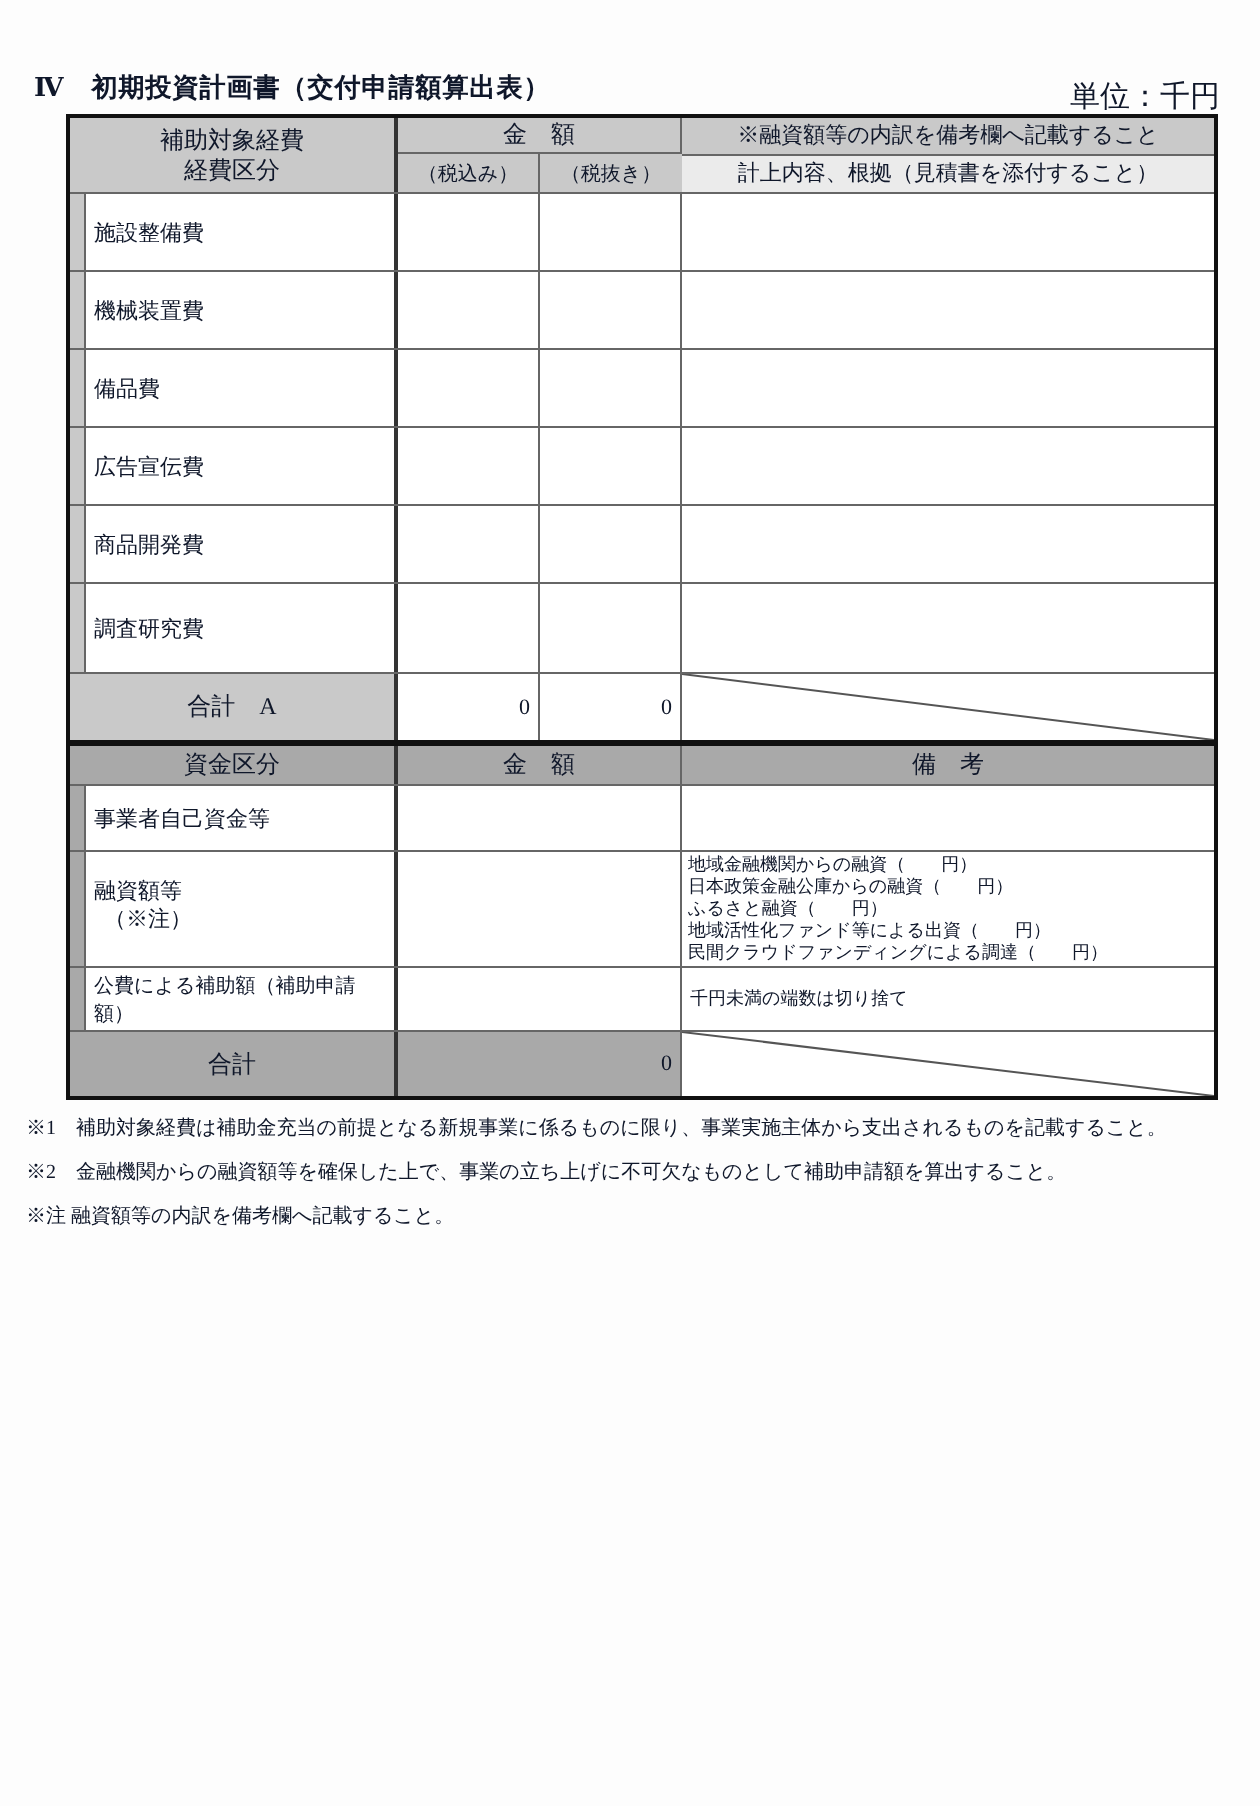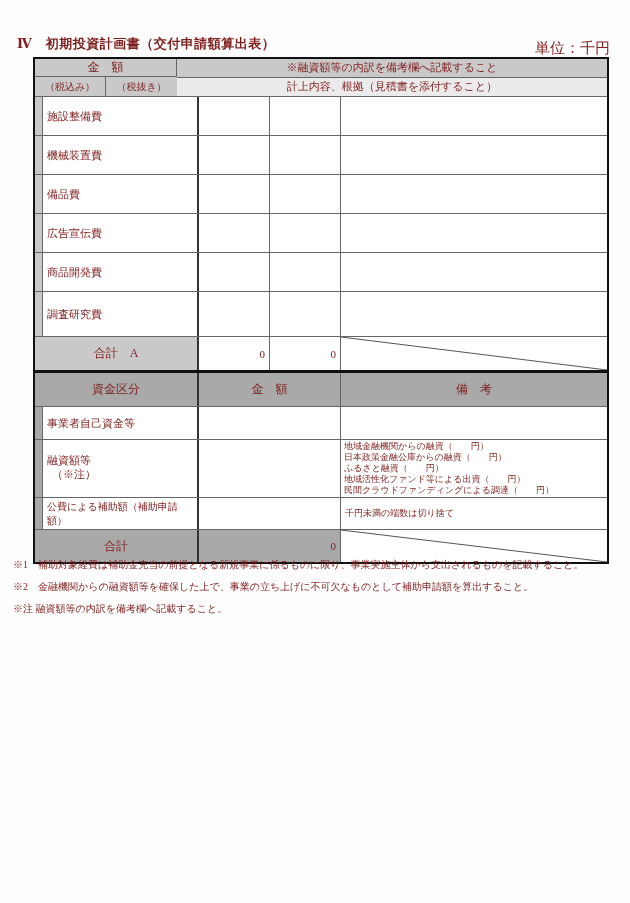--- a/index.html
+++ b/index.html
@@ -1,21 +1,21 @@
 <!DOCTYPE html>
 <html lang="ja"><head>
 <meta charset="utf-8">
 <style>
   html,body{margin:0;padding:0;background:#ffffff;}
   .page{
     position:relative;
     width:630px;height:903px;
     background:#fdfdfd;
     font-family:"Liberation Serif","DejaVu Serif",serif;
-    color:#7f1d1d;
+    color:#0f172a;
     overflow:hidden;
   }
   .doc-title{
     position:absolute;left:17px;top:35px;
     font-size:13px;font-weight:600;letter-spacing:0.5px;white-space:nowrap;
   }
   .unit-label{
     position:absolute;right:20px;top:39px;
     font-size:15px;white-space:nowrap;
   }
@@ -52,21 +52,21 @@
   .fs9{font-size:9px;}
   .pl4{padding-left:4px;font-family:Liberation Mono, monospace;}
   .pr4{padding-right:4px;}
   .sec1-header{height:38px;border-bottom:1px solid #666;}
   .hcol{display:flex;flex-direction:column;box-sizing:border-box;}
   .hhalf{height:19px;display:flex;align-items:center;justify-content:center;box-sizing:border-box;overflow:hidden;}
   .expense-row{height:39px;border-bottom:1px solid #666;}
   .expense-row.tall{height:45px;}
   .total-a-row{height:33px;}
   .divider{height:3px;background:#111;}
-  .sec2-header{height:34px;border-bottom:1px solid #666;}
+  .sec2-header{height:20px;border-bottom:1px solid #666;}
   .fund-row1{height:33px;border-bottom:1px solid #666;}
   .fund-row2{height:58px;border-bottom:1px solid #666;}
   .fund-row3{height:32px;border-bottom:1px solid #666;}
   .fund-total-row{height:32px;}
   .diag{position:relative;}
   .diag svg{position:absolute;left:0;top:0;width:100%;height:100%;display:block;}
   .two-line{flex-direction:column;justify-content:center;align-items:flex-start;line-height:1.25;}
   .remarks-lines{
     flex-direction:column;align-items:flex-start;justify-content:center;
     line-height:11px;padding:2px 0 2px 3px;
@@ -81,20 +81,24 @@
 <body>
 
 <div class="page">
 
   <div class="doc-title">Ⅳ　初期投資計画書（交付申請額算出表）</div>
   <div class="unit-label">単位：千円</div>
 
   <div class="form-table">
 
     <div class="row sec1-header">
+      <div class="cell w-label labelcol-edge gray-light center two-line" style="align-items:center;">
+        <span class="fs12">補助対象経費</span>
+        <span class="fs12">経費区分</span>
+      </div>
       <div class="hcol w-amount" style="border-right:1px solid #666;">
         <div class="hhalf gray-light fs12" style="border-bottom:1px solid #666;">金　額</div>
         <div class="row" style="height:19px;">
           <div class="cell w-tax hhalf gray-light fs10">（税込み）</div>
           <div class="cell w-tax hhalf gray-light fs10" style="border-right:none;">（税抜き）</div>
         </div>
       </div>
       <div class="hcol w-remarks">
         <div class="hhalf gray-light fs11" style="border-bottom:1px solid #666;">※融資額等の内訳を備考欄へ記載すること</div>
         <div class="hhalf gray-sub fs11">計上内容、根拠（見積書を添付すること）</div>

